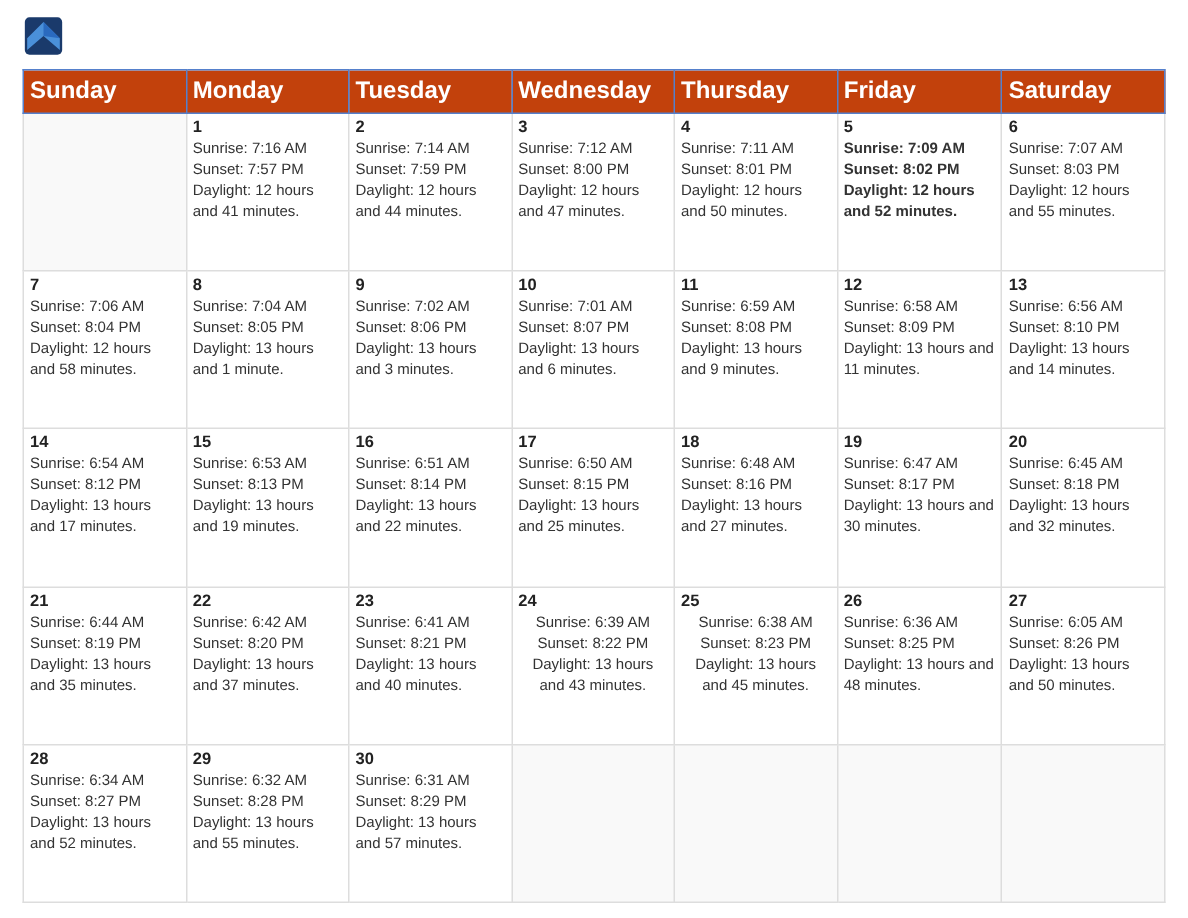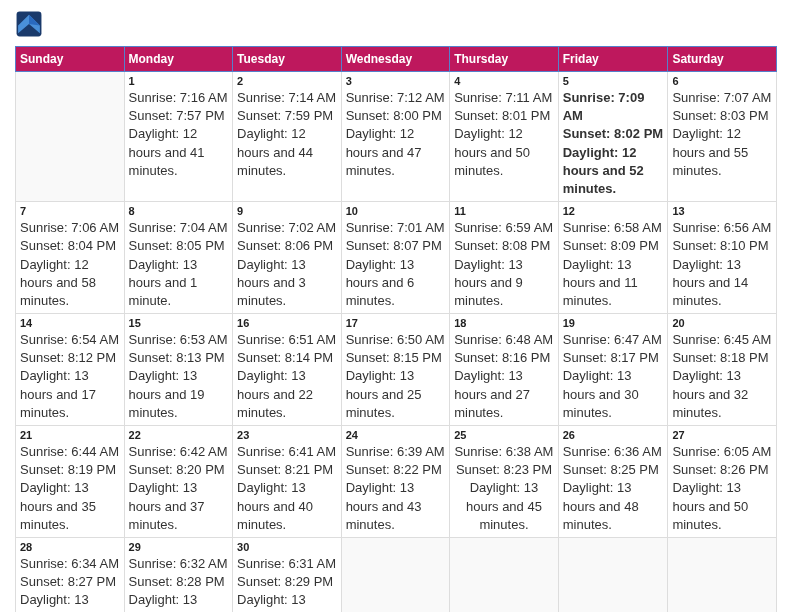--- a/index.html
+++ b/index.html
@@ -54,43 +54,43 @@
       font-size: 13px;
       color: #555;
     }
     .calendar {
       width: 100%;
       border-collapse: collapse;
       flex: 1;
       font-size: 9.5px;
     }
     .calendar thead th {
-      background-color: #be185d;
+      background-color: #c2410c;
       color: #fff;
-      font-size: 12px;
+      font-size: 16px;
       font-weight: bold;
       padding: 5px 4px;
       text-align: left;
       border: 1px solid #5580cc;
     }
     .calendar tbody td {
       border: 1px solid #ddd;
       vertical-align: top;
       padding: 3px 4px;
       min-width: 100px;
       height: 85px;
     }
     .day-number {
       font-size: 11px;
       font-weight: bold;
       color: #222;
       margin-bottom: 2px;
     }
     .day-info {
-      font-size: 13px;
+      font-size: 10px;
       color: #333;
       line-height: 1.4;
     }
     .empty-cell {
       background: #f9f9f9;
     }
   </style>
 </head>
 <body>
 
@@ -267,21 +267,21 @@
 Daylight: 13 hours and 37 minutes.</div>
           </td>
           <td>
             <div class="day-number">23</div>
             <div class="day-info" style="white-space: pre-line;">Sunrise: 6:41 AM
 Sunset: 8:21 PM
 Daylight: 13 hours and 40 minutes.</div>
           </td>
           <td>
             <div class="day-number">24</div>
-            <div class="day-info" style="white-space: pre-line;">Sunrise: 6:39 AM
+            <div class="day-info" style="white-space: pre-line; text-align: center;">Sunrise: 6:39 AM
 Sunset: 8:22 PM
 Daylight: 13 hours and 43 minutes.</div>
           </td>
           <td>
             <div class="day-number">25</div>
             <div class="day-info" style="white-space: pre-line; text-align: center;">Sunrise: 6:38 AM
 Sunset: 8:23 PM
 Daylight: 13 hours and 45 minutes.</div>
           </td>
           <td>

